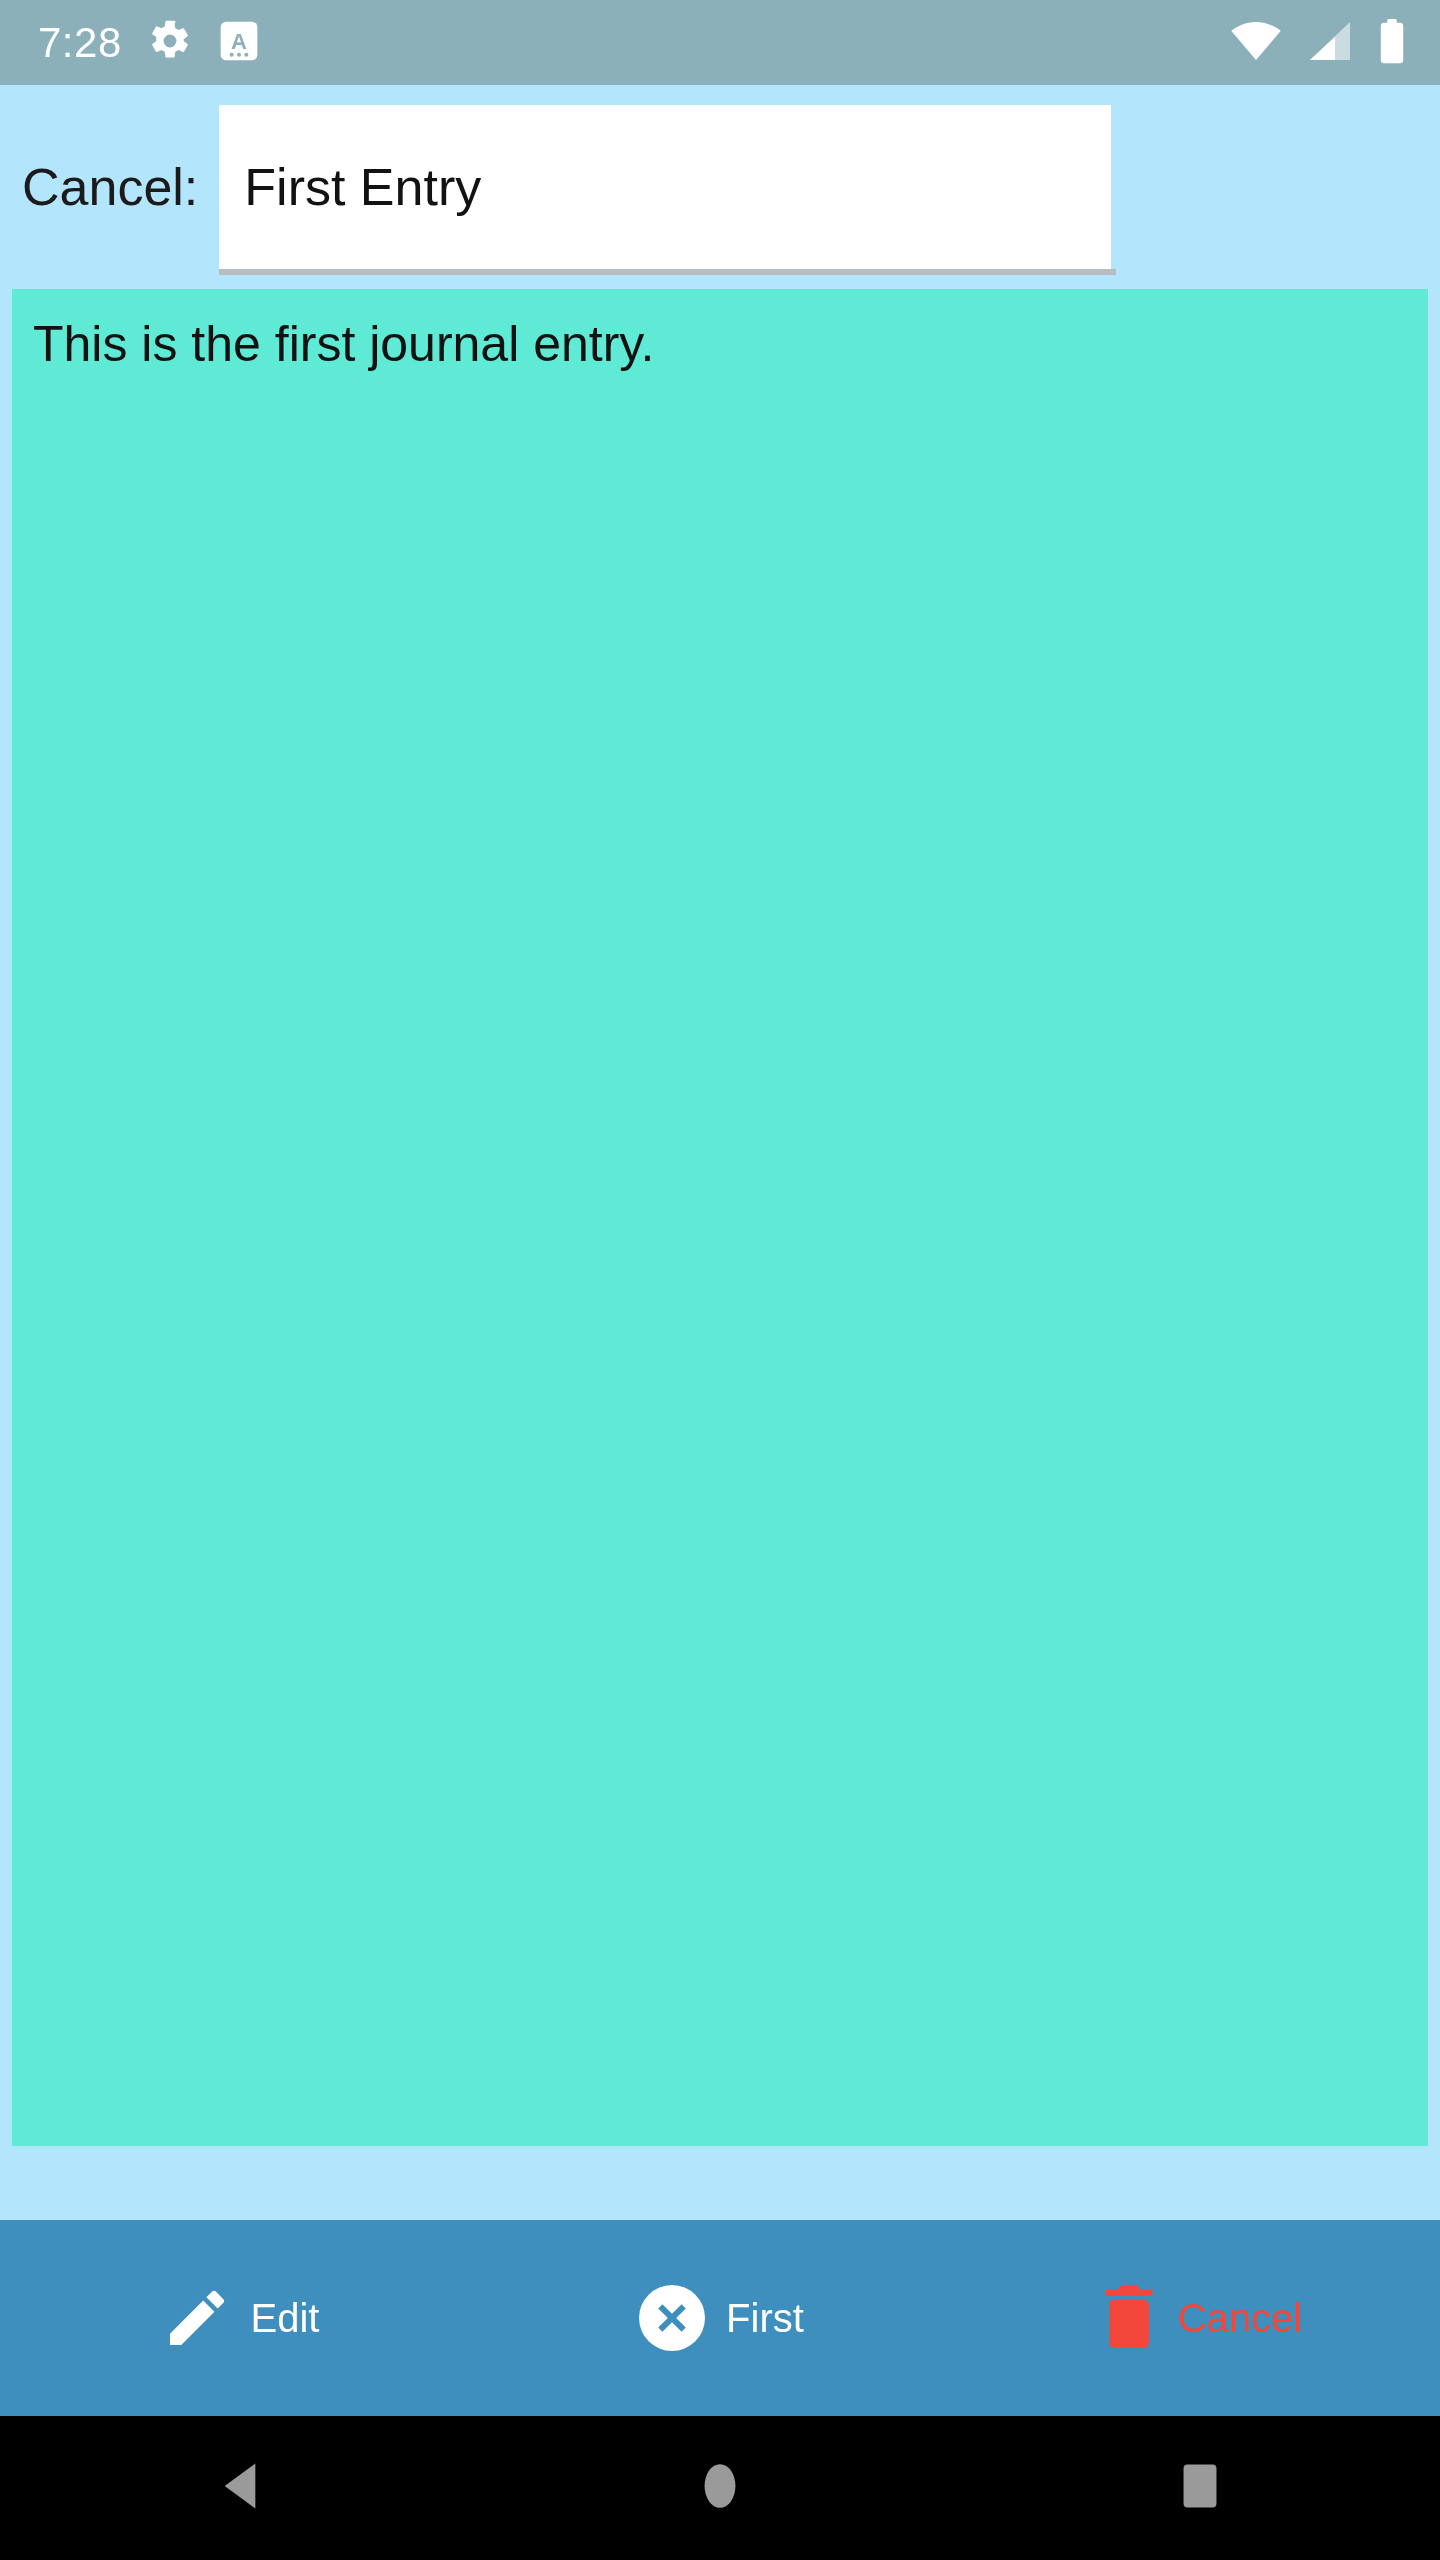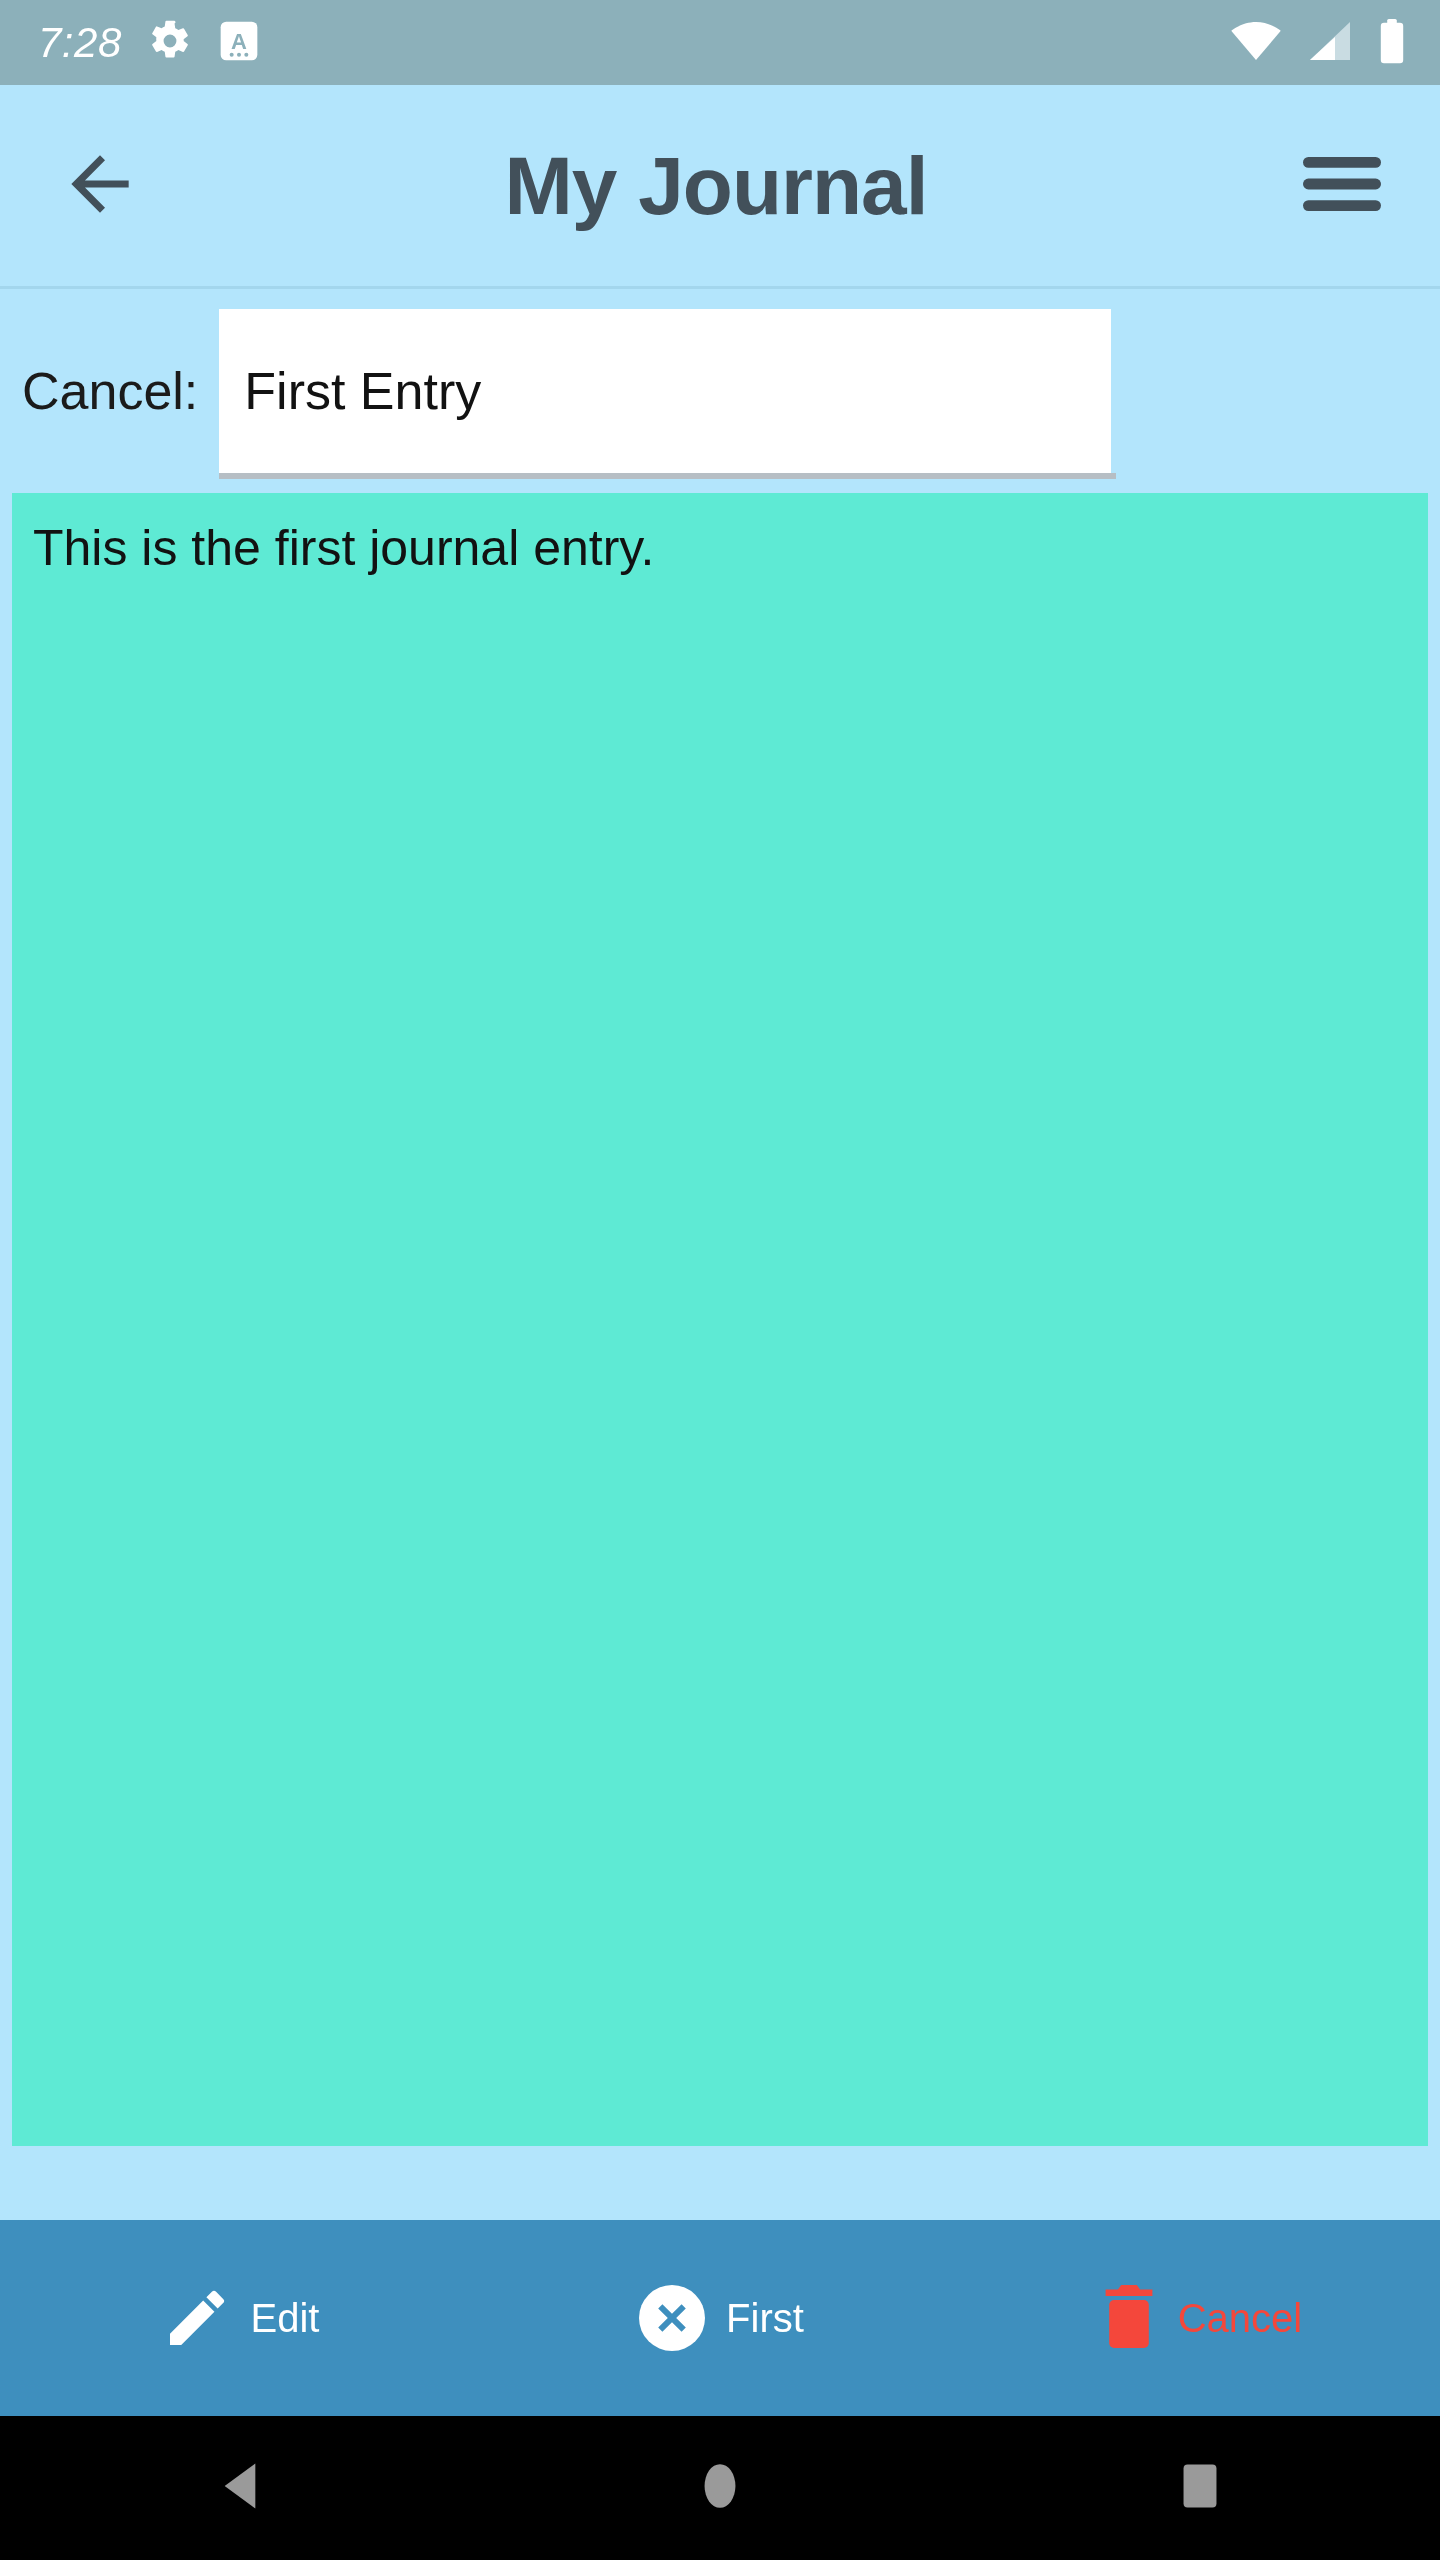--- a/index.html
+++ b/index.html
@@ -18,21 +18,21 @@
 
   
   .status-bar {
     height:85px; flex:0 0 85px;
     background:#8CB0BA;
     display:flex; align-items:center;
     padding:0 34px 0 38px;
     color:#FFFFFF;
   }
   .status-left { display:flex; align-items:center; gap:26px; }
-  .status-clock { font-size:42px; letter-spacing:0.5px; line-height:1;font-style:italic; }
+  .status-clock { font-size:42px; letter-spacing:0.5px; line-height:1; }
   .status-right { margin-left:auto; display:flex; align-items:center; gap:24px; }
   .ic { display:block; }
 
   
   .app-bar {
     height:204px; flex:0 0 204px;
     background:#B3E5FC;
     display:flex; align-items:center;
     padding:0 38px 0 40px;
     border-bottom:3px solid #A3D6ED;
@@ -163,39 +163,20 @@
       </span>
       <span class="ic">
         <svg width="28" height="46" viewBox="0 0 14 23">
           <rect x="4.6" y="0.5" width="4.8" height="2.6" rx="0.8" fill="#FFFFFF"></rect>
           <rect x="1.4" y="2.4" width="11.2" height="20.2" rx="1.6" fill="#FFFFFF"></rect>
         </svg>
       </span>
     </div>
   </div>
 
-  <div class="app-bar">
-    <div class="appbar-btn">
-      <span>
-        <svg width="86" height="86" viewBox="0 0 24 24">
-          <path fill="#42505A" d="M20 11H7.8l5.6-5.6-1.4-1.4L4 12l8 8 1.4-1.4L7.8 13H20z"></path>
-        </svg>
-      </span>
-    </div>
-    <div class="app-title">My Journal</div>
-    <div class="appbar-btn">
-      <span>
-        <svg width="78" height="62" viewBox="0 0 26 20">
-          <rect x="0" y="1" width="26" height="3.6" rx="1.8" fill="#42505A"></rect>
-          <rect x="0" y="8.2" width="26" height="3.6" rx="1.8" fill="#42505A"></rect>
-          <rect x="0" y="15.4" width="26" height="3.6" rx="1.8" fill="#42505A"></rect>
-        </svg>
-      </span>
-    </div>
-  </div>
 
   <div class="subject-row">
     <div class="subject-label">Cancel:</div>
     <div class="subject-field-wrap">
       <input class="subject-field" type="text" value="First Entry" style="">
       <div class="subject-underline"></div>
     </div>
   </div>
 
   <textarea class="body-area" placeholder="Entry text" style="">This is the first journal entry.</textarea>

